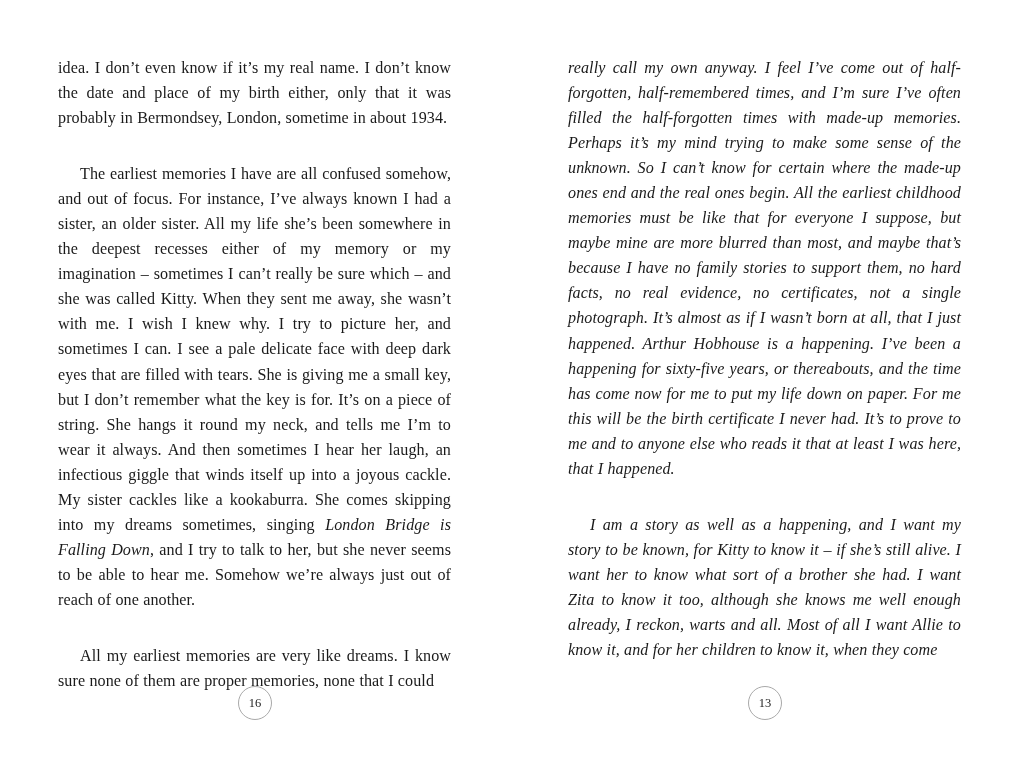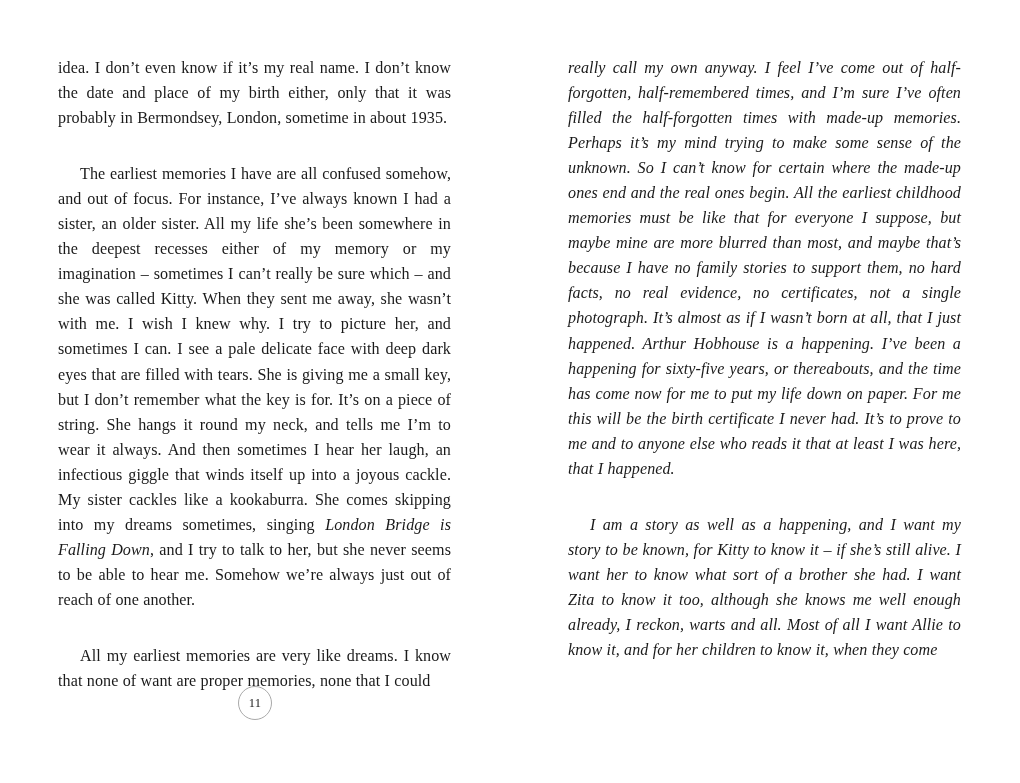--- a/index.html
+++ b/index.html
@@ -87,39 +87,44 @@
   }
 </style>
 </head>
 <body>
 
 <div class="spread">
 
   <div class="page page-left">
     <div class="page-body">
 
-      <p class="para">idea.  I don’t even know if it’s my real name. I don’t know the date and place of my birth either, only that it was probably in Bermondsey, London, sometime in about 1935.</p>
+      <p class="para">idea.  I don’t even know if it’s my real name. I don’t know the date and place of my birth either, only that it was probably in Bermondsey, London, sometime in about 1934.</p>
 
       <p class="para indented"><span>The earliest memories I have are all confused somehow, and out of focus. For instance, I’ve always known I had a sister, an older sister. All my life she’s been somewhere in the deepest recesses either of my memory or my imagination – sometimes I can’t really be sure which – and she was called Kitty. When they sent me away, she wasn’t with me. I wish I knew why. I try to picture her, and sometimes I can. I see a pale delicate face with deep dark eyes that are filled with tears. She is giving me a small key, but I don’t remember what the key is for. It’s on a piece of string. She hangs it round my neck, and tells me I’m to wear it always. And then sometimes I hear her laugh, an infectious giggle that winds itself up into a joyous cackle. My sister cackles like a kookaburra. She comes skipping into my dreams sometimes, singing </span><span class="title-italic">London Bridge is Falling Down</span><span>, and I try to talk to her, but she never seems to be able to hear me. Somehow we’re always just out of reach of one another.</span></p>
 
-      <p class="para indented">All my earliest memories are very like dreams. I know that none of want are proper memories, none that I could</p>
+      <p class="para indented">All my earliest memories are very like dreams. I know sure none of them are proper memories, none that I could</p>
 
     </div>
 
     <div class="folio">
       <div class="folio-circle">
-        <span class="folio-number">11</span>
+        <span class="folio-number">16</span>
       </div>
     </div>
   </div>
 
   <div class="page page-right">
     <div class="page-body">
 
       <p class="para">really call my own anyway. I feel I’ve come out of half-forgotten, half-remembered times, and I’m sure I’ve often filled the half-forgotten times with made-up memories. Perhaps it’s my mind trying to make some sense of the unknown. So I can’t know for certain where the made-up ones end and the real ones begin. All the earliest childhood memories must be like that for everyone I suppose, but maybe mine are more blurred than most, and maybe that’s because I have no family stories to support them, no hard facts, no real evidence, no certificates, not a single photograph. It’s almost as if I wasn’t born at all, that I just happened. Arthur Hobhouse is a happening. I’ve been a happening for sixty-five years, or thereabouts, and the time has come now for me to put my life down on paper. For me this will be the birth certificate I never had. It’s to prove to me and to anyone else who reads it that at least I was here, that I happened.</p>
 
       <p class="para indented">I am a story as well as a happening, and I want my story to be known, for Kitty to know it – if she’s still alive. I want her to know what sort of a brother she had. I want Zita to know it too, although she knows me well enough already, I reckon, warts and all. Most of all I want Allie to know it, and for her children to know it, when they come</p>
 
     </div>
 
+    <div class="folio">
+      <div class="folio-circle">
+        <span class="folio-number">13</span>
+      </div>
+    </div>
   </div>
 
 </div>
 
 </body></html>

